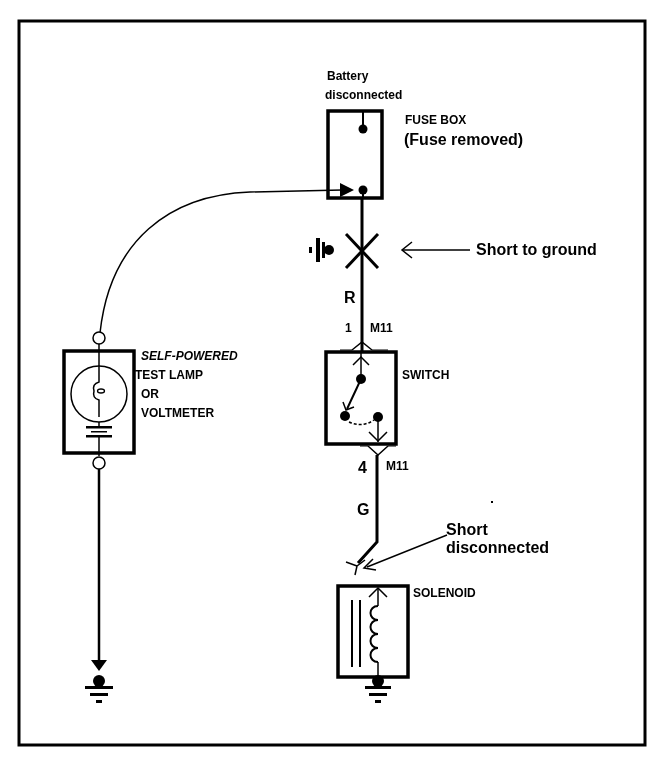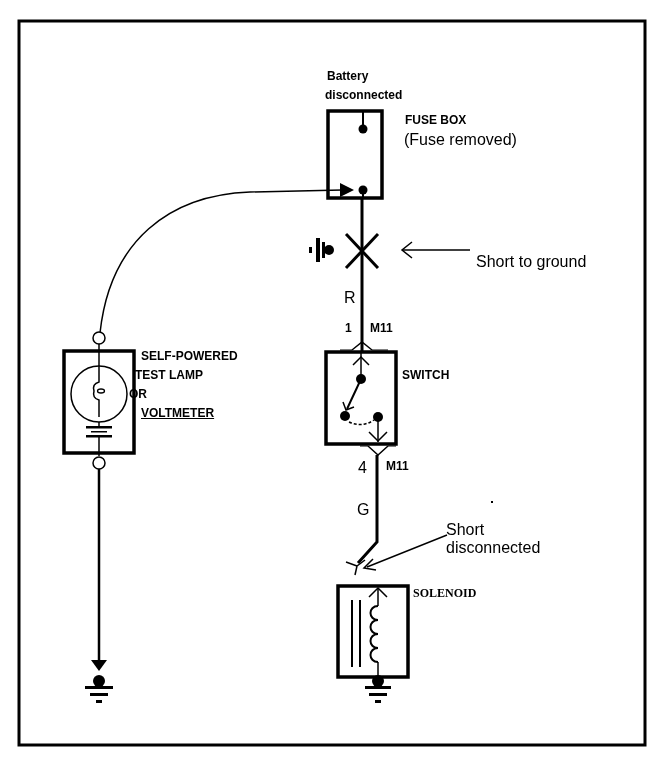--- a/index.html
+++ b/index.html
@@ -1,18 +1,18 @@
 <!DOCTYPE html>
 <html><head>
   <meta charset="utf-8">
   <style>
     html, body { margin: 0; padding: 0; background: #ffffff; }
     body { width: 672px; height: 758px; position: relative; overflow: hidden; font-family: "Liberation Sans", sans-serif; }
     #canvas { position: absolute; left: 0; top: 0; }
-    .lbl { position: absolute; color: #000; line-height: 1; white-space: nowrap; }
+    .lbl { position: absolute; color: #000; line-height: 1; white-space: nowrap; font-weight: bold; }
     .bold { font-weight: bold; font-size: 12px; }
     .reg { font-size: 16px; }
   </style>
 </head>
 <body>
 
 <svg id="canvas" width="672" height="758" viewBox="0 0 672 758">
 
   <rect x="19" y="21" width="626" height="724" fill="none" stroke="#000" stroke-width="3"></rect>
 
@@ -122,27 +122,27 @@
     <rect x="96" y="700" width="6" height="3" fill="#000"></rect>
   </g>
 
   <rect x="491" y="501" width="2" height="2" fill="#000"></rect>
 </svg>
 
 <div class="lbl bold" style="left:327px; top:70px;">Battery</div>
 <div class="lbl bold" style="left:325px; top:89px;">disconnected</div>
 <div class="lbl bold" style="left:405px; top:114px;">FUSE BOX</div>
 <div class="lbl reg" style="left:404px; top:132px;">(Fuse removed)</div>
-<div class="lbl reg" style="left:476px; top:242px;margin-top:12px;">Short to ground</div>
+<div class="lbl reg" style="left:476px; top:242px;">Short to ground</div>
 <div class="lbl reg" style="left:344px; top:290px;">R</div>
 <div class="lbl bold" style="left:345px; top:322px;">1</div>
 <div class="lbl bold" style="left:370px; top:322px;">M11</div>
 <div class="lbl bold" style="left:402px; top:369px;">SWITCH</div>
 <div class="lbl reg" style="left:358px; top:460px;">4</div>
 <div class="lbl bold" style="left:386px; top:460px;">M11</div>
 <div class="lbl reg" style="left:357px; top:502px;">G</div>
 <div class="lbl reg" style="left:446px; top:522px;">Short</div>
 <div class="lbl reg" style="left:446px; top:540px;">disconnected</div>
-<div class="lbl bold" style="left:413px; top:587px;font-family:Liberation Serif, serif;">SOLENOID</div>
-<div class="lbl bold" style="left:141px; top:350px;">SELF-POWERED</div>
+<div class="lbl bold" style="left:413px; top:587px;">SOLENOID</div>
+<div class="lbl bold" style="left:141px; top:350px;font-style:italic;">SELF-POWERED</div>
 <div class="lbl bold" style="left:135px; top:369px;">TEST LAMP</div>
-<div class="lbl bold" style="left:129px; top:388px;text-align:right;">OR</div>
-<div class="lbl bold" style="left:141px; top:407px;text-decoration:underline;">VOLTMETER</div>
+<div class="lbl bold" style="left:141px; top:388px;text-align:right;">OR</div>
+<div class="lbl bold" style="left:141px; top:407px;">VOLTMETER</div>
 
 </body></html>

